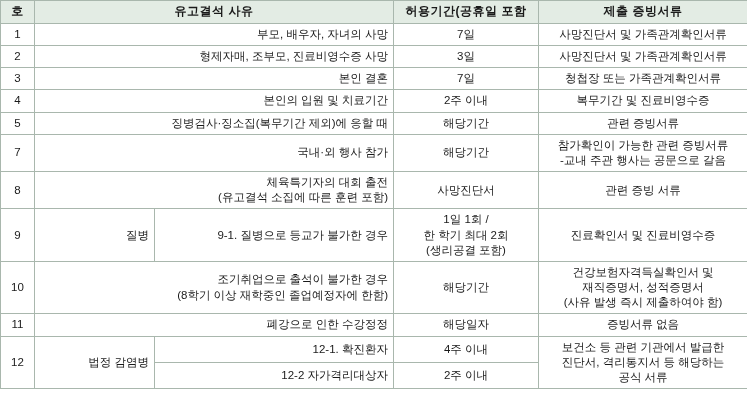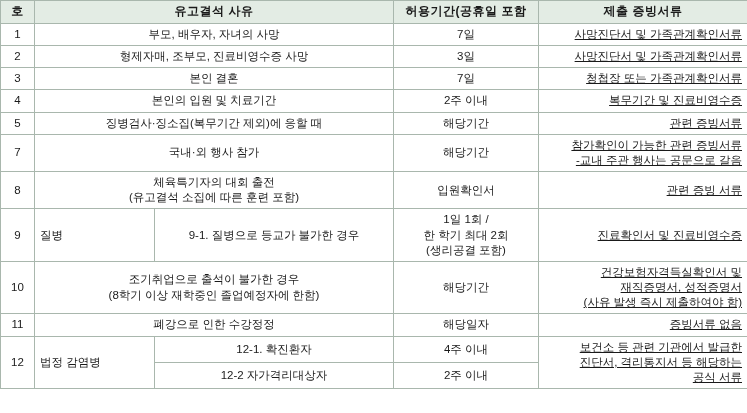--- a/index.html
+++ b/index.html
@@ -40,33 +40,32 @@
     font-size: 12px;
     padding-top: 5px;
     padding-bottom: 5px;
     letter-spacing: 0.5px;
   }
   td.no {
     text-align: center;
     font-size: 11.5px;
   }
   td.reason {
-    text-align: center;
+    text-align: right;
     padding-left: 8px;
   }
   td.reason-center {
-    text-align: left;
+    text-align: right;
   }
   td.period {
     text-align: center;
   }
   td.docs {
-    text-align: right;
+    text-align: center;
     padding-left: 7px;
-    text-decoration: underline;
   }
   .nowrap-block {
     white-space: pre-line;
   }
 </style>
 </head>
 <body>
 
 <table class="doc-table">
   <colgroup>
@@ -119,21 +118,21 @@
       <td class="no">7</td>
       <td class="reason nowrap-block" colspan="2">국내·외 행사 참가</td>
       <td class="period nowrap-block">해당기간</td>
       <td class="docs nowrap-block">참가확인이 가능한 관련 증빙서류
 -교내 주관 행사는 공문으로 갈음</td>
     </tr>
     <tr>
       <td class="no">8</td>
       <td class="reason nowrap-block" colspan="2">체육특기자의 대회 출전
 (유고결석 소집에 따른 훈련 포함)</td>
-      <td class="period nowrap-block">입원확인서</td>
+      <td class="period nowrap-block">사망진단서</td>
       <td class="docs nowrap-block">관련 증빙 서류</td>
     </tr>
     <tr>
       <td class="no">9</td>
       <td class="reason-center">질병</td>
       <td class="reason">9-1. 질병으로 등교가 불가한 경우</td>
       <td class="period nowrap-block">1일 1회 /
 한 학기 최대 2회
 (생리공결 포함)</td>
       <td class="docs nowrap-block">진료확인서 및 진료비영수증</td>

